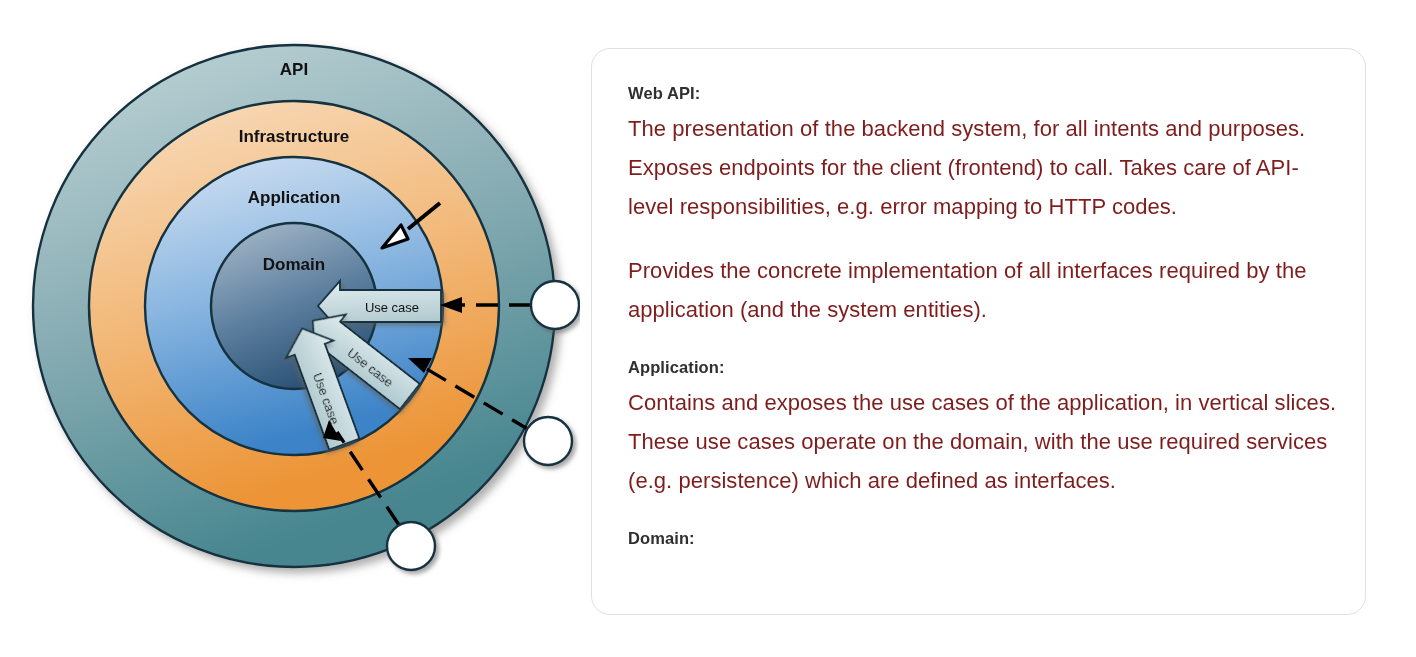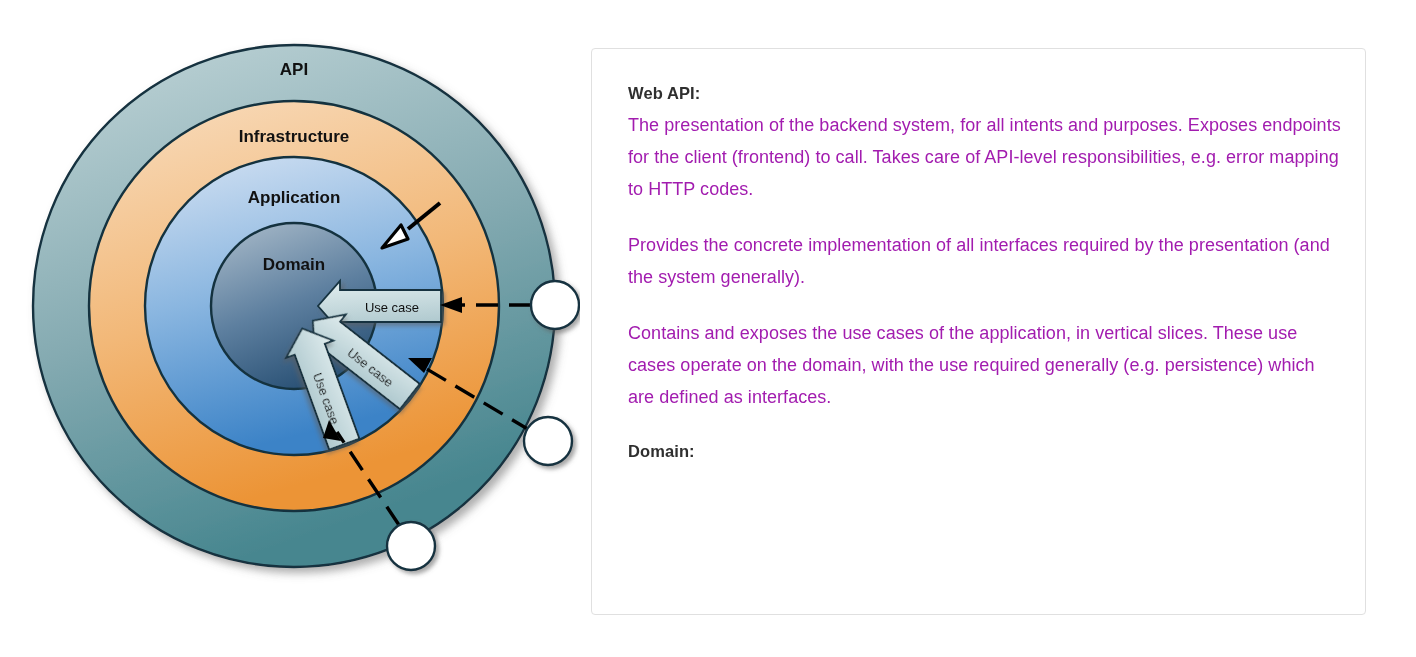--- a/index.html
+++ b/index.html
@@ -13,32 +13,32 @@
   
   .diagram-wrap{position:absolute;left:0;top:0;width:580px;height:542px;}
   .diagram-svg{position:absolute;left:0;top:0;}
 
   
   .desc-panel{
     position:absolute;left:591px;top:48px;
     width:775px;height:567px;
     box-sizing:border-box;
     border:1px solid #e0e0e0;
-    border-radius:4px;
+    border-radius:19px;
     background:#fff;
     padding:30px 24px 10px 36px;
   }
   .desc-block{margin:0 0 24px 0;}
   .desc-block:last-child{margin-bottom:16px;}
   .desc-term{
     font-size:16.5px;font-weight:bold;color:#2f2f2f;
     line-height:1.7;margin:0 0 2px 0;letter-spacing:0.1px;
   }
   .desc-text{
-    font-size:18px;color:#a21caf;line-height:1.78;margin:0;
+    font-size:22px;color:#7f1d1d;line-height:1.78;margin:0;
     letter-spacing:0.05px;
   }
 </style>
 </head>
 <body>
 
 <div id="root">
 
   <div class="diagram-wrap">
     <svg class="diagram-svg" width="580" height="657" viewBox="0 0 580 657">
@@ -128,25 +128,26 @@
   </div>
 
   <div class="desc-panel">
 
     <div class="desc-block">
       <p class="desc-term">Web API:</p>
       <p class="desc-text">The presentation of the backend system, for all intents and purposes. Exposes endpoints for the client (frontend) to call. Takes care of API-level responsibilities, e.g. error mapping to HTTP codes.</p>
     </div>
 
     <div class="desc-block">
-      <p class="desc-text">Provides the concrete implementation of all interfaces required by the presentation (and the system generally).</p>
+      <p class="desc-text">Provides the concrete implementation of all interfaces required by the application (and the system entities).</p>
     </div>
 
     <div class="desc-block">
-      <p class="desc-text">Contains and exposes the use cases of the application, in vertical slices. These use cases operate on the domain, with the use required generally (e.g. persistence) which are defined as interfaces.</p>
+      <p class="desc-term">Application:</p>
+      <p class="desc-text">Contains and exposes the use cases of the application, in vertical slices. These use cases operate on the domain, with the use required services (e.g. persistence) which are defined as interfaces.</p>
     </div>
 
     <div class="desc-block">
       <p class="desc-term">Domain:</p>
     </div>
 
   </div>
 
 </div>
 

